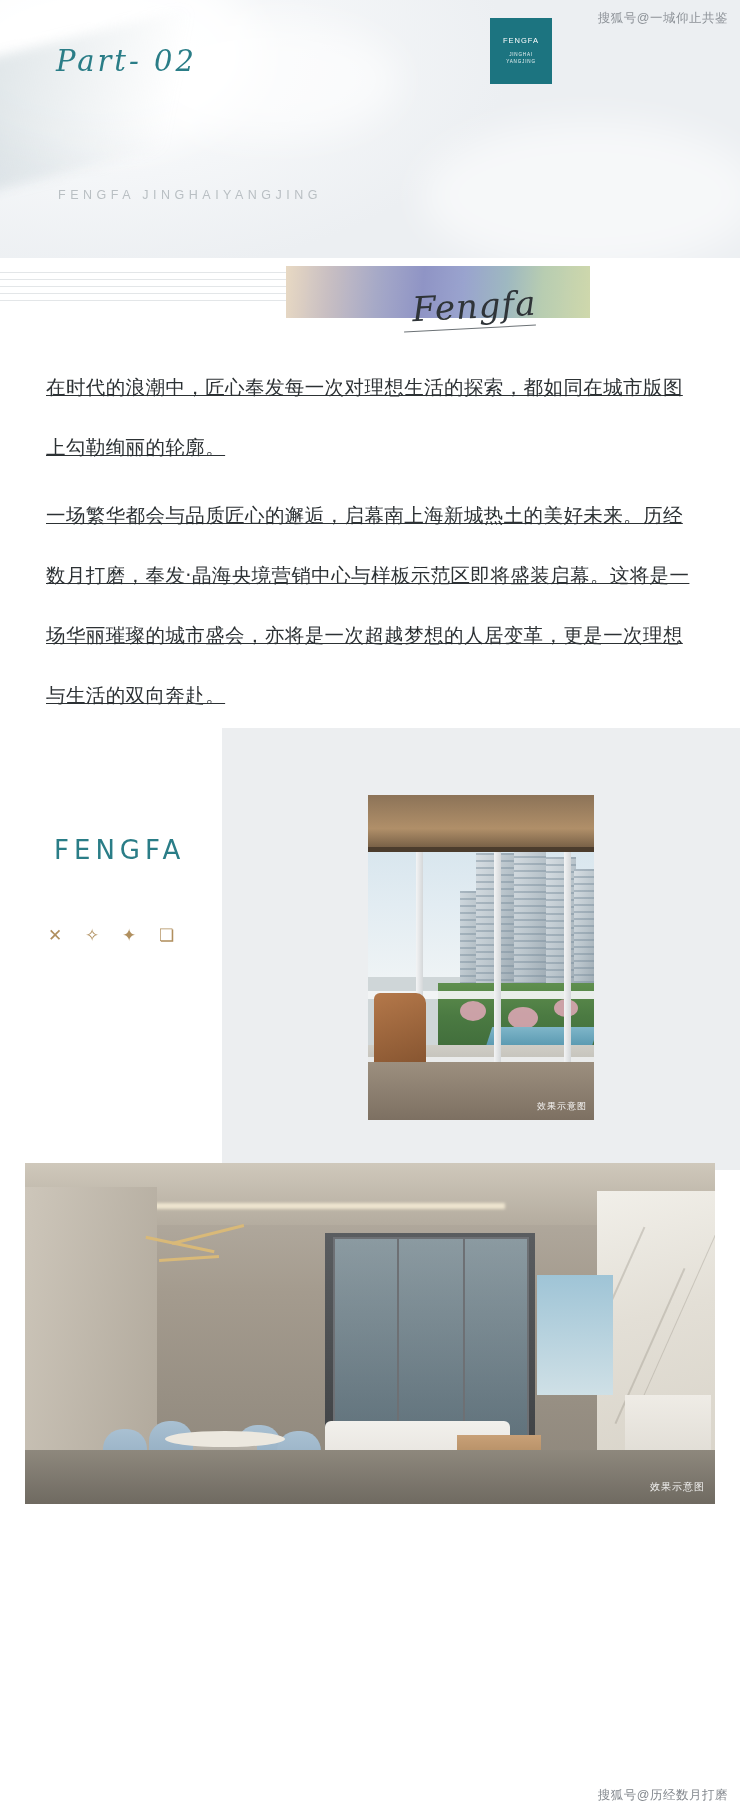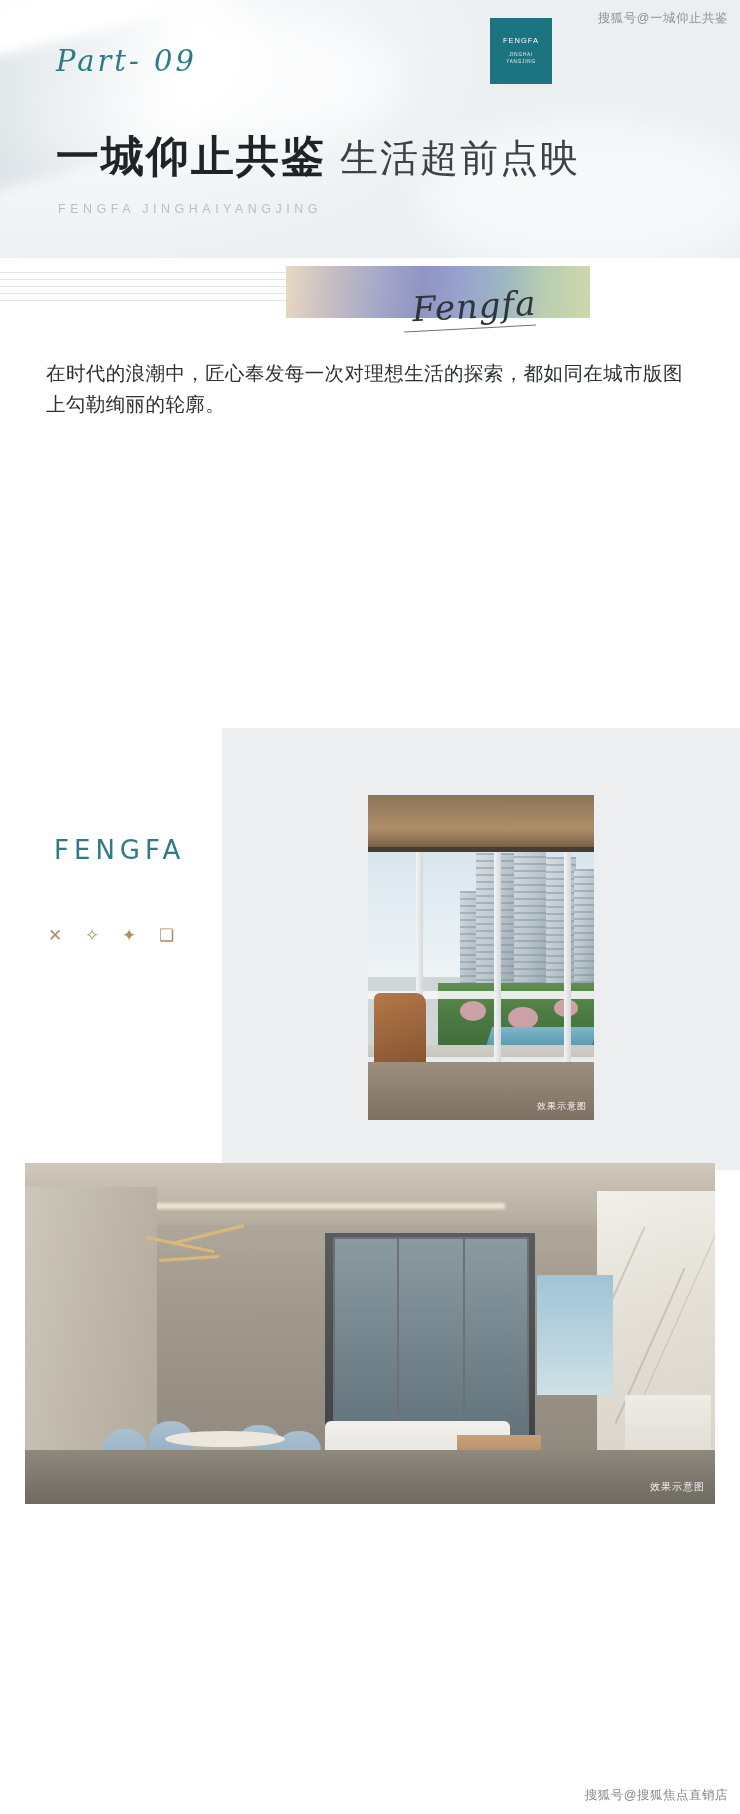--- a/index.html
+++ b/index.html
@@ -101,21 +101,21 @@
     font-family: "DejaVu Serif", serif;
     font-size: 38px;
     font-weight: 400;
     color: #3d4246;
     letter-spacing: 2px;
     margin-left: 14px;
   }
   .hero-pinyin {
     position: absolute;
     left: 58px;
-    top: 202px;
+    top: 188px;
     font-size: 12.5px;
     letter-spacing: 4.5px;
     color: #b9bfc3;
   }
 
   
   .grad-wrap {
     position: absolute;
     left: 286px;
     top: 266px;
@@ -164,23 +164,24 @@
   }
 
   
   .body-text {
     position: absolute;
     left: 46px;
     top: 358px;
     width: 650px;
     font-family: "DejaVu Sans", sans-serif;
     font-size: 19.5px;
-    line-height: 31px;
+    line-height: 60px;
     color: #2c3134;
     letter-spacing: 0.4px;
+    text-decoration: underline;
   }
   .body-text p { margin-bottom: 8px; }
 
   
   .gray-panel {
     position: absolute;
     left: 222px;
     top: 728px;
     width: 518px;
     height: 442px;
@@ -404,41 +405,39 @@
   </div>
 
   <div class="watermark-top">搜狐号@一城仰止共鉴</div>
 
   <div class="logo-badge">
     <div class="l1">FENGFA</div>
     <div class="l2">JINGHAI</div>
     <div class="l3">YANGJING</div>
   </div>
 
-  <div class="part-label">Part- 09</div>
-
-  <div class="hero-title">
-    <span class="main">一城仰止共鉴</span><span class="sub">生活超前点映</span>
-  </div>
+  <div class="part-label">Part- 02</div>
+
 
   <div class="hero-pinyin">FENGFA JINGHAIYANGJING</div>
 
   <div class="staff-lines">
     <i style="top:0px"></i>
       <i style="top:7px"></i>
       <i style="top:14px"></i>
       <i style="top:21px"></i>
       <i style="top:28px"></i>
   </div>
   <div class="grad-wrap"></div>
   <div class="script-name">Fengfa</div>
   <div class="script-underline"></div>
 
   <div class="body-text">
     <p>在时代的浪潮中，匠心奉发每一次对理想生活的探索，都如同在城市版图上勾勒绚丽的轮廓。</p>
+    <p>一场繁华都会与品质匠心的邂逅，启幕南上海新城热土的美好未来。历经数月打磨，奉发·晶海央境营销中心与样板示范区即将盛装启幕。这将是一场华丽璀璨的城市盛会，亦将是一次超越梦想的人居变革，更是一次理想与生活的双向奔赴。</p>
   </div>
 
   <div class="gray-panel"></div>
 
   <div class="brand-en">
     <div class="l1">FENGFA</div>
   </div>
   <div class="brand-marks">✕ ✧ ✦ ❏</div>
 
   <div class="render-balcony">
@@ -503,15 +502,15 @@
     <div class="rl-chair" style="left:252px;top:268px;"></div>
     <div class="rl-table-base"></div>
     <div class="rl-table"></div>
     <div class="rl-sofa"></div>
     <div class="rl-cabinet"></div>
     <div class="rl-side"></div>
     <div class="rl-floor"></div>
     <div class="rl-caption">效果示意图</div>
   </div>
 
-  <div class="watermark-bottom">搜狐号@搜狐焦点直销店</div>
+  <div class="watermark-bottom">搜狐号@历经数月打磨</div>
 
 </div>
 
 </body></html>

